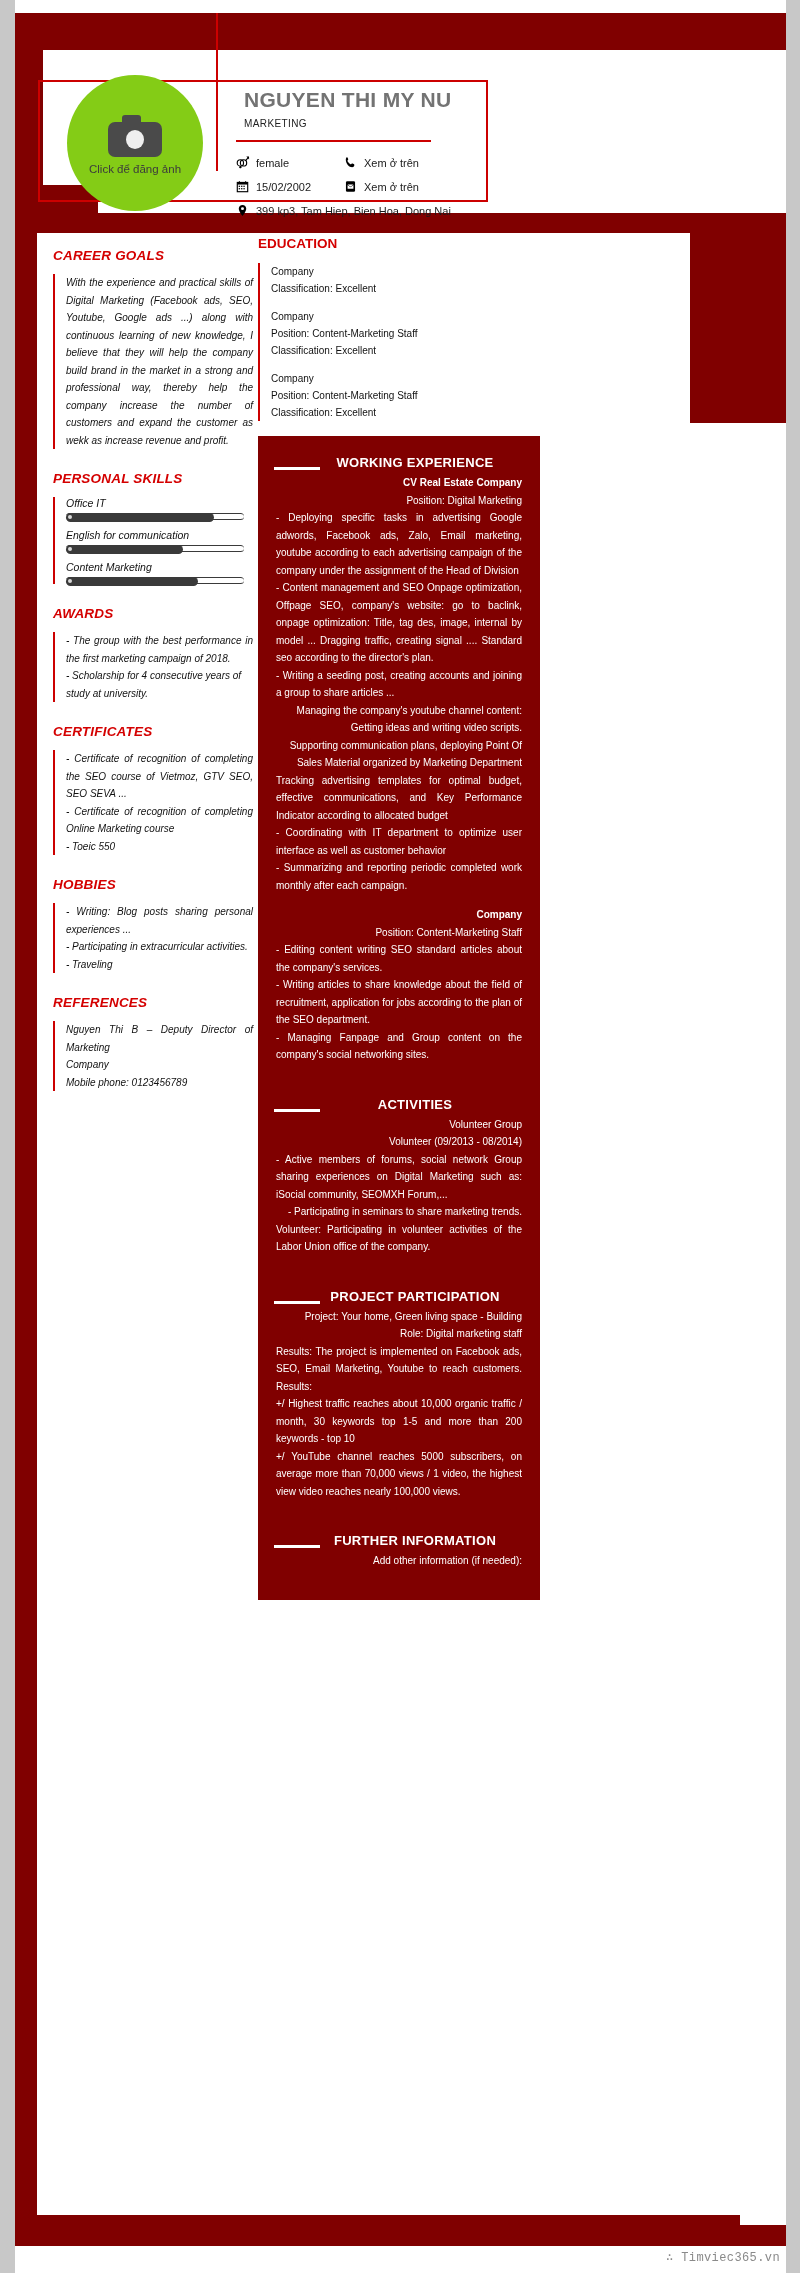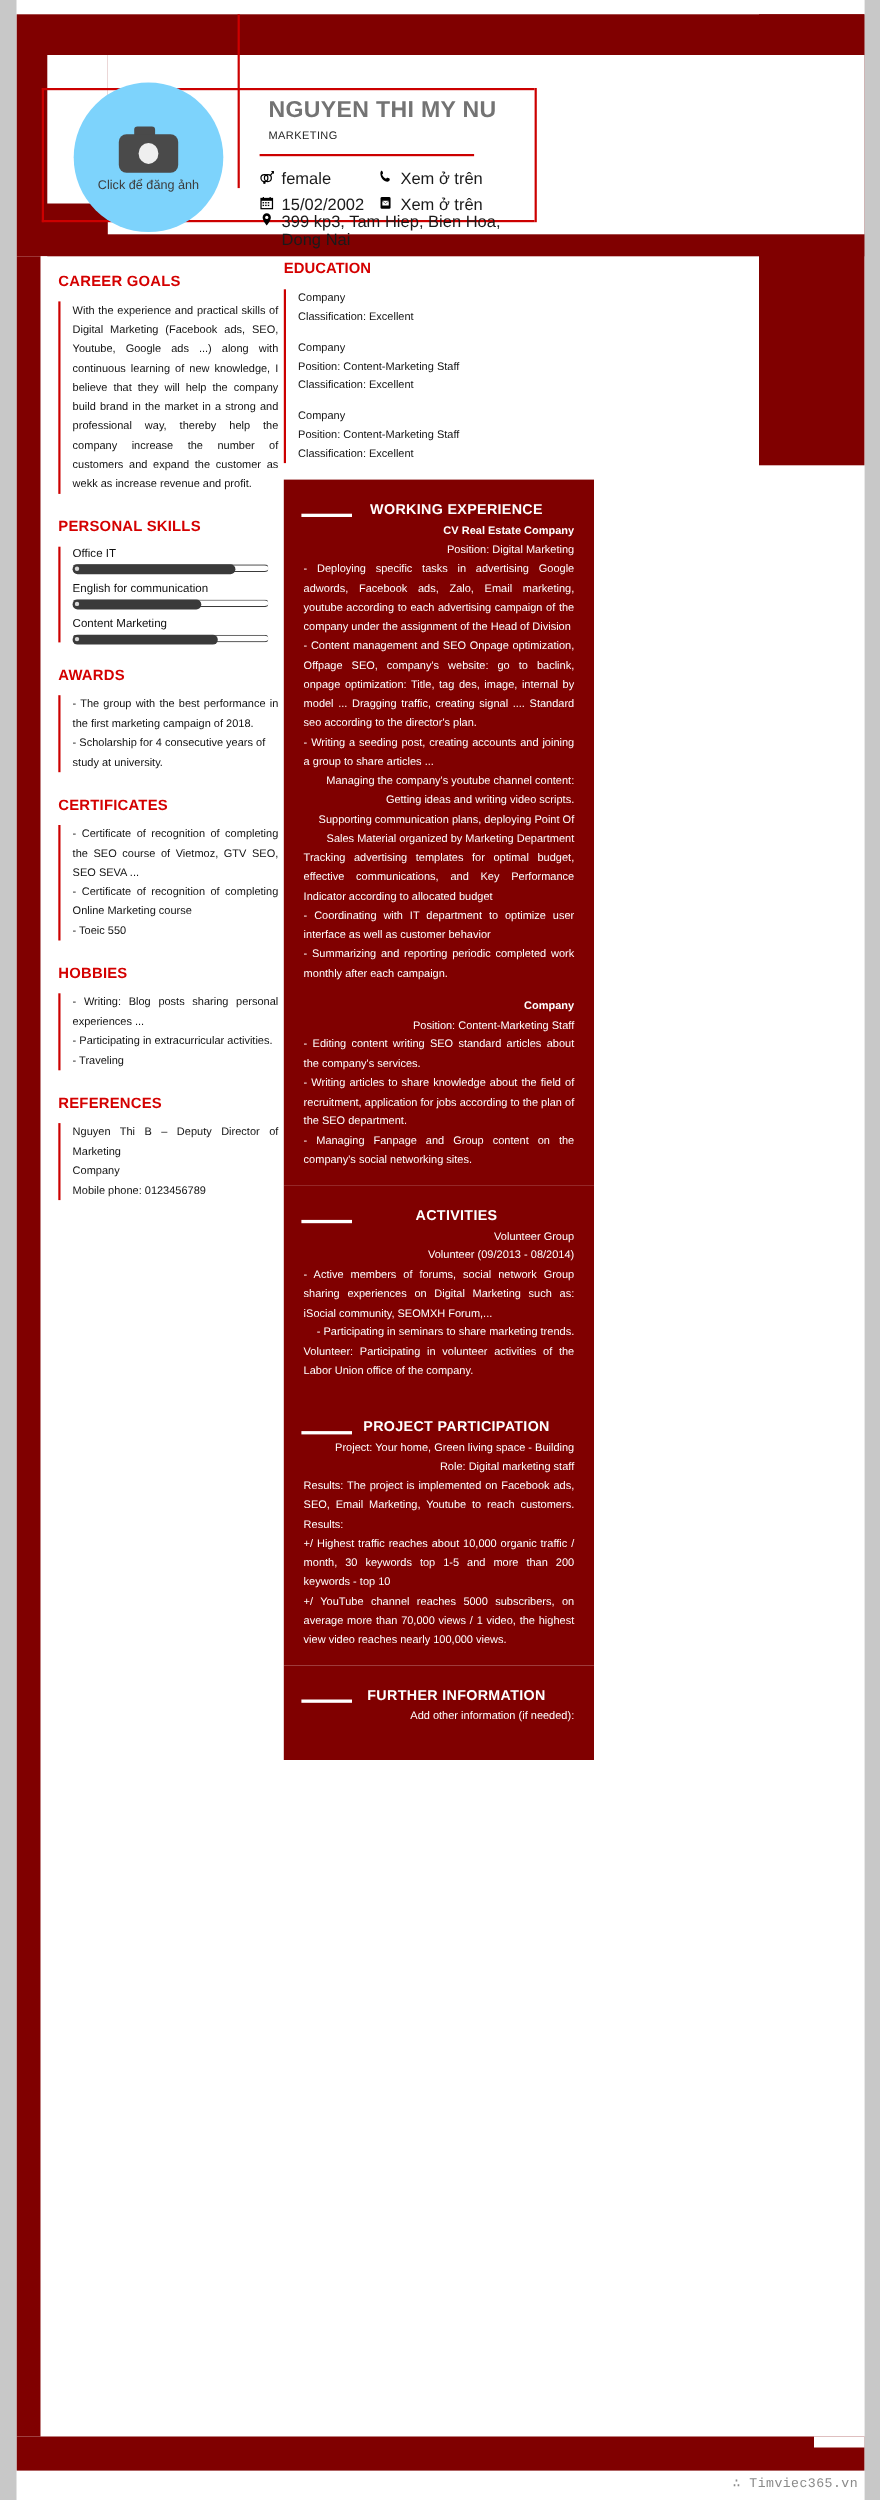--- a/index.html
+++ b/index.html
@@ -89,21 +89,21 @@
     width: 2px; height: 122px;
     background: #cc0000;
   }
 
   
   .avatar {
     position: absolute;
     left: 67px; top: 75px;
     width: 136px; height: 136px;
     border-radius: 50%;
-    background: #7dd3fc;
+    background: #84cc16;
     display: flex;
     flex-direction: column;
     align-items: center;
     justify-content: center;
   }
   .avatar .cam {
     width: 54px; height: 42px;
     position: relative;
     margin-top: 4px;
   }
@@ -159,22 +159,22 @@
     left: 236px; top: 150px;
     width: 250px;
   }
   .contact-row {
     display: flex;
     align-items: center;
     height: 24px;
   }
   .contact-cell {
     display: flex;
-    align-items: flex-start;
-    font-size: 15px;
+    align-items: flex-end;
+    font-size: 11px;
     color: #1a1a1a;
   }
   .contact-cell.c1 { width: 108px; }
   .ic {
     width: 20px;
     display: flex;
     align-items: center;
     justify-content: flex-start;
     font-size: 13px;
     color: #000;
@@ -197,20 +197,21 @@
   
   .sec-title {
     font-size: 13.5px;
     font-weight: bold;
     color: #d40000;
     letter-spacing: 0.2px;
     margin-bottom: 11px;
   }
   .sec {
     margin-bottom: 22px;
+    font-style: italic;
   }
   .sec-body {
     border-left: 2px solid #cc0000;
     padding-left: 11px;
   }
   .sec-body p {
     font-size: 10px;
     line-height: 17.5px;
     color: #111;
     text-align: justify;

